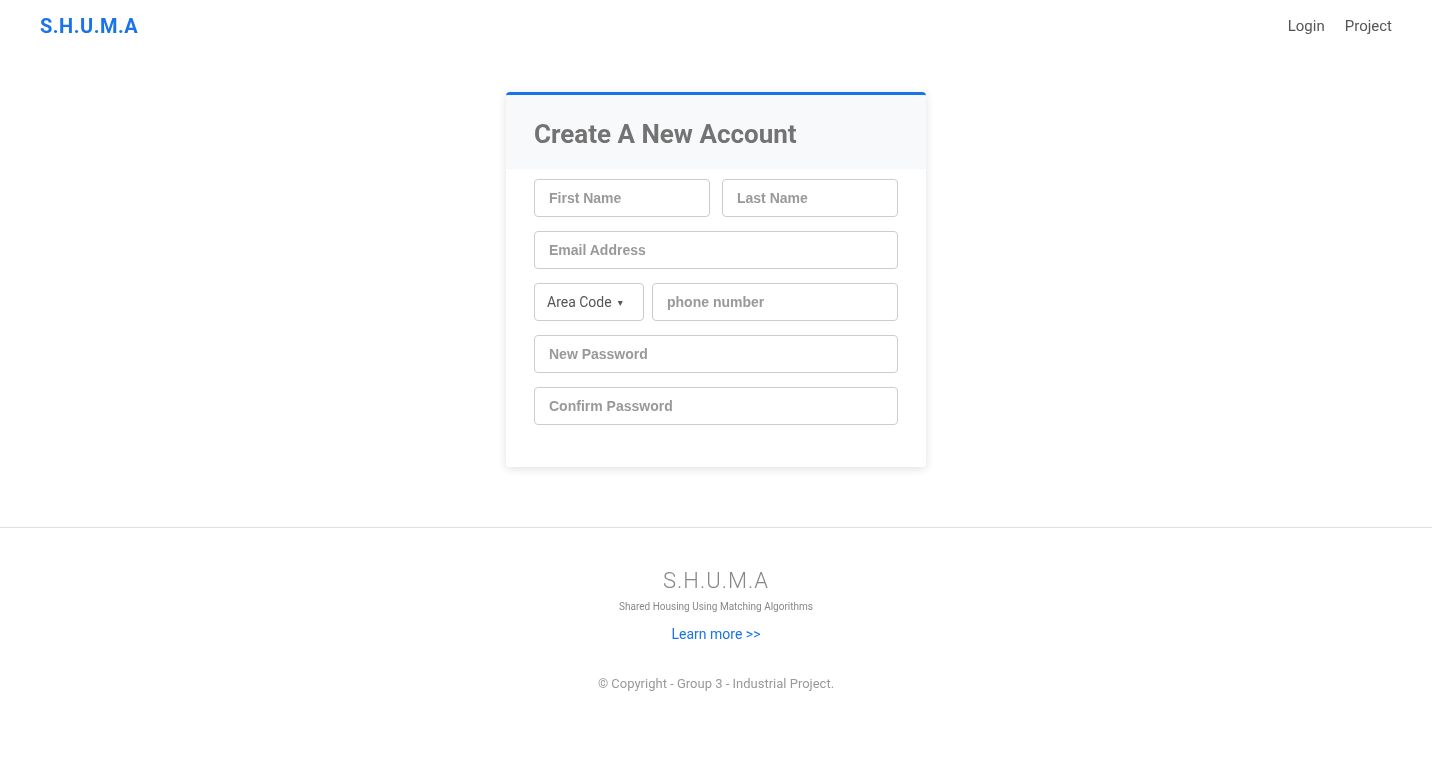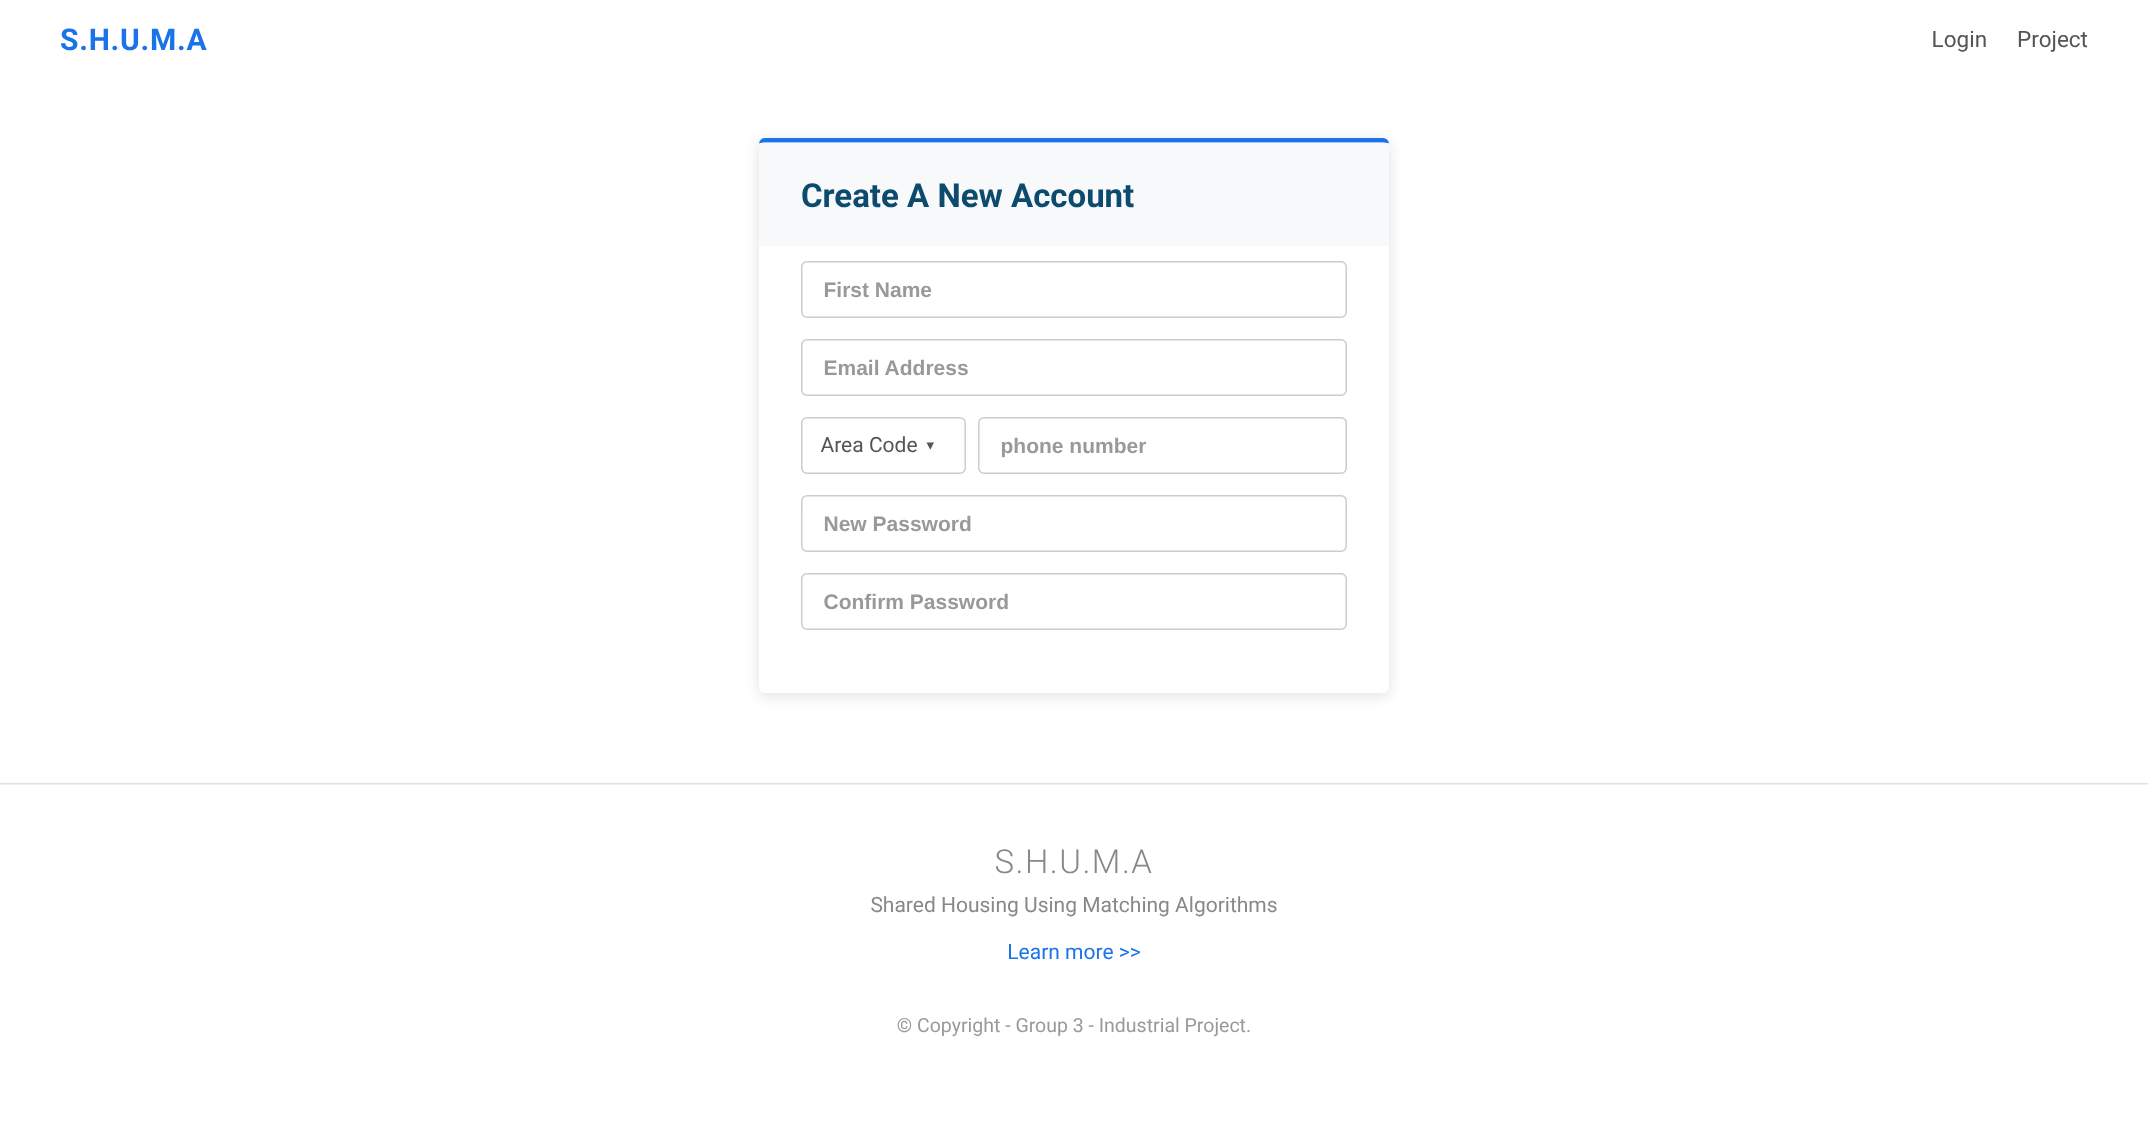--- a/index.html
+++ b/index.html
@@ -59,23 +59,23 @@
       overflow: hidden;
       border-top: 3px solid #1a73e8;
     }
 
     .card-header {
       padding: 24px 28px 20px;
       background: #f8f9fa;
     }
 
     .card-header h2 {
-      font-size: 22px;
+      font-size: 26px;
       font-weight: 700;
-      color: #0c4a6e;
+      color: #737373;
     }
 
     .card-body {
       padding: 10px 28px 28px;
       background: #fff;
     }
 
     .form-row {
       display: flex;
       gap: 12px;
@@ -163,21 +163,21 @@
 
     .footer-brand {
       font-size: 22px;
       font-weight: 300;
       color: #888;
       margin-bottom: 8px;
       letter-spacing: 1px;
     }
 
     .footer-tagline {
-      font-size: 14px;
+      font-size: 10px;
       color: #888;
       margin-bottom: 12px;
     }
 
     .footer-learn-more {
       font-size: 14px;
       color: #1a73e8;
       text-decoration: none;
       display: inline-block;
       margin-bottom: 24px;
@@ -202,20 +202,21 @@
 
 <div class="main-content">
   <div class="card">
     <div class="card-header">
       <h2>Create A New Account</h2>
     </div>
     <div class="card-body">
       
       <div class="form-row">
         <input class="form-control" type="text" placeholder="First Name" style="">
+        <input class="form-control" type="text" placeholder="Last Name" style="">
       </div>
 
       
       <div class="form-group">
         <input class="form-control" type="email" placeholder="Email Address" style="">
       </div>
 
       
       <div class="phone-row">
         <div class="area-code-select">

